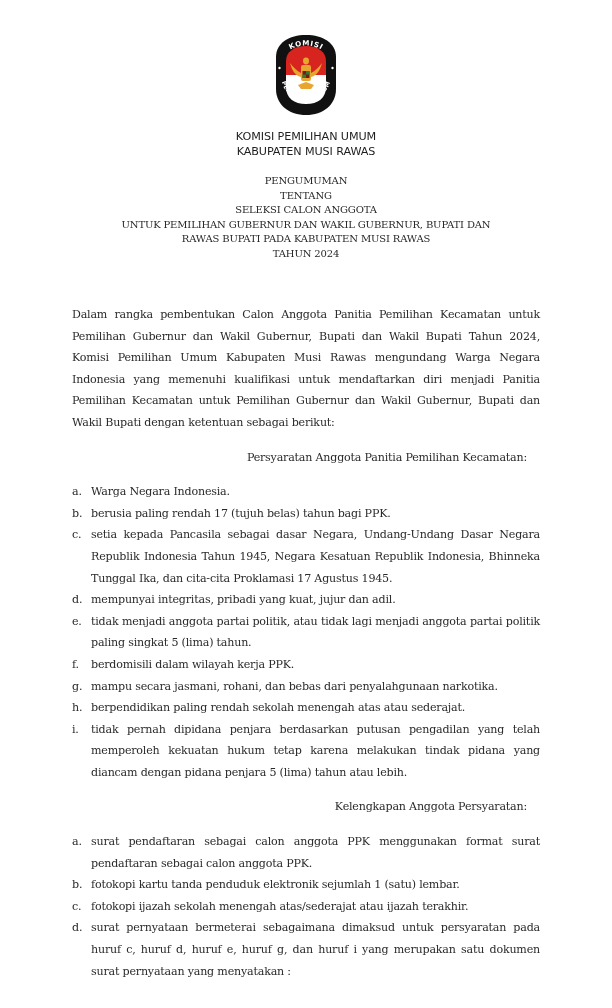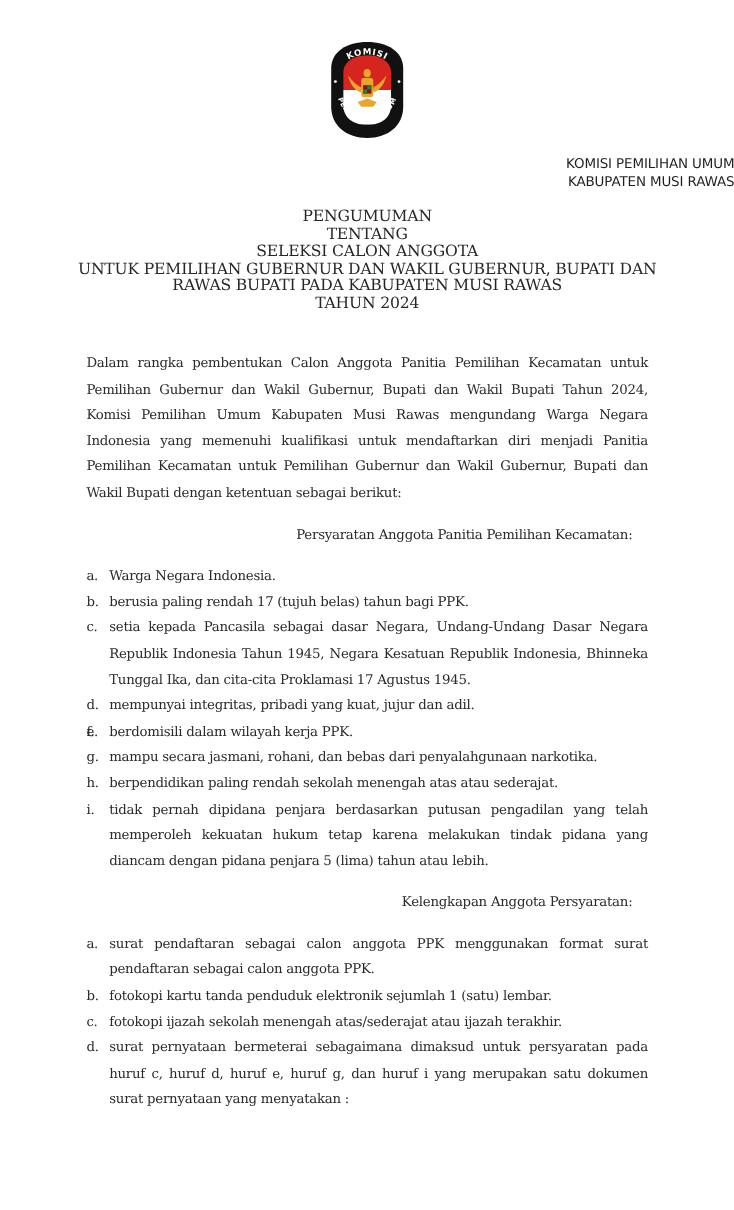--- a/index.html
+++ b/index.html
@@ -31,49 +31,49 @@
       height: 84px;
     }
     .logo svg { display: block; width: 66px; height: 84px; }
 
     
     .inst {
       position: absolute;
       left: 0;
       width: 612px;
       top: 129px;
-      text-align: right;
+      text-align: center;
       font-family: "DejaVu Sans", "Liberation Sans", sans-serif;
       font-size: 11.2px;
       line-height: 15px;
       color: #1f1f1f;
       letter-spacing: -0.1px;
     }
     .inst div { white-space: nowrap; }
 
     
     .title-block {
       position: absolute;
       left: 0;
       width: 612px;
       top: 174px;
       text-align: center;
       font-family: "DejaVu Serif", "Liberation Serif", serif;
-      font-size: 13px;
+      font-size: 10px;
       line-height: 14.5px;
       color: #262626;
       letter-spacing: -0.15px;
     }
     .title-block div { white-space: nowrap; }
 
     
     .body-text {
       position: absolute;
       left: 72px;
-      top: 292px;
+      top: 304px;
       width: 468px;
       font-family: "DejaVu Serif", "Liberation Serif", serif;
       font-size: 11.1px;
       line-height: 21.6px;
       color: #2a2a2a;
       letter-spacing: -0.2px;
     }
     .para {
       text-align: justify;
       text-align-last: left;
@@ -164,21 +164,21 @@
 
   <div class="body-text">
     <p class="para">Dalam rangka pembentukan Calon Anggota Panitia Pemilihan Kecamatan untuk Pemilihan Gubernur dan Wakil Gubernur, Bupati dan Wakil Bupati Tahun 2024, Komisi Pemilihan Umum Kabupaten Musi Rawas mengundang Warga Negara Indonesia yang memenuhi kualifikasi untuk mendaftarkan diri menjadi Panitia Pemilihan Kecamatan untuk Pemilihan Gubernur dan Wakil Gubernur, Bupati dan Wakil Bupati dengan ketentuan sebagai berikut:</p>
 
     <p class="heading-line">Persyaratan Anggota Panitia Pemilihan Kecamatan:</p>
     <ol class="alpha">
       <li><span class="marker">a.</span><span>Warga Negara Indonesia.</span></li>
       <li><span class="marker">b.</span><span>berusia paling rendah 17 (tujuh belas) tahun bagi PPK.</span></li>
       <li><span class="marker">c.</span><span>setia kepada Pancasila sebagai dasar Negara, Undang-Undang Dasar Negara Republik Indonesia Tahun 1945, Negara Kesatuan Republik Indonesia, Bhinneka Tunggal Ika, dan cita-cita Proklamasi 17 Agustus 1945.</span></li>
       <li><span class="marker">d.</span><span>mempunyai integritas, pribadi yang kuat, jujur dan adil.</span></li>
-      <li><span class="marker">e.</span></li>
+      <li><span class="marker">e.</span><span>tidak menjadi anggota partai politik, atau tidak lagi menjadi anggota partai politik paling singkat 5 (lima) tahun.</span></li>
       <li><span class="marker">f.</span><span>berdomisili dalam wilayah kerja PPK.</span></li>
       <li><span class="marker">g.</span><span>mampu secara jasmani, rohani, dan bebas dari penyalahgunaan narkotika.</span></li>
       <li><span class="marker">h.</span><span>berpendidikan paling rendah sekolah menengah atas atau sederajat.</span></li>
       <li><span class="marker">i.</span><span>tidak pernah dipidana penjara berdasarkan putusan pengadilan yang telah memperoleh kekuatan hukum tetap karena melakukan tindak pidana yang diancam dengan pidana penjara 5 (lima) tahun atau lebih.</span></li>
     </ol>
 
     <p class="heading-line">Kelengkapan Anggota Persyaratan:</p>
     <ol class="alpha">
       <li><span class="marker">a.</span><span>surat pendaftaran sebagai calon anggota PPK menggunakan format surat pendaftaran sebagai calon anggota PPK.</span></li>
       <li><span class="marker">b.</span><span>fotokopi kartu tanda penduduk elektronik sejumlah 1 (satu) lembar.</span></li>

